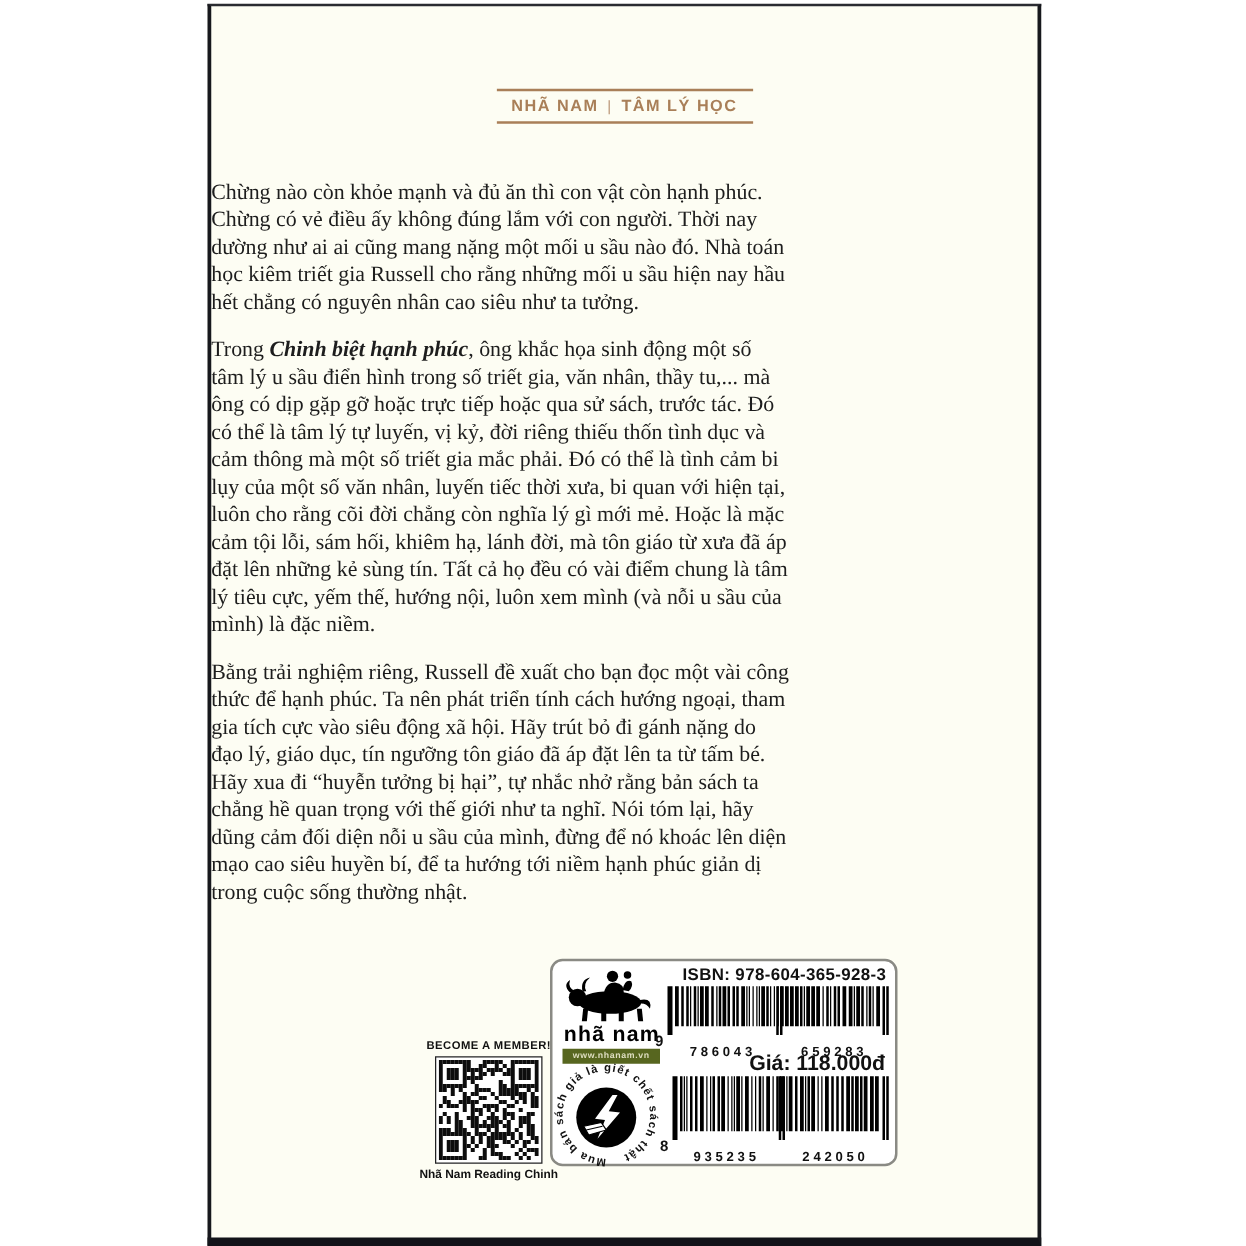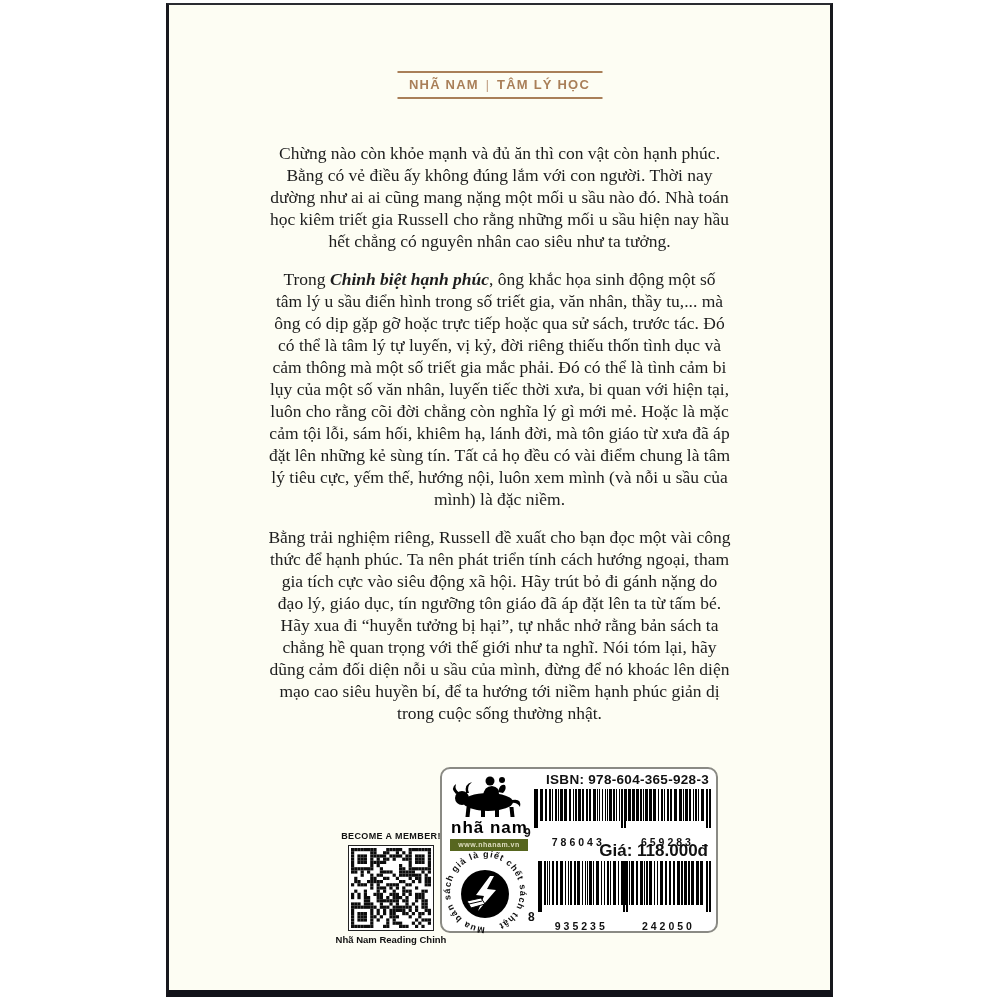--- a/index.html
+++ b/index.html
@@ -19,21 +19,21 @@
     position:absolute;top:66px;left:50%;transform:translateX(-50%);
     border-top:2px solid #a97f58;border-bottom:2px solid #a97f58;
     padding:4px 12px 5px;white-space:nowrap;color:#a97f58;
     font-family:"Liberation Sans", sans-serif;font-size:13px;letter-spacing:1.2px;
   }
   .header .pub{font-weight:700;}
   .header .sep{font-weight:400;margin:0 7px;color:#bb9678;font-size:12px;}
   .header .cat{font-weight:600;}
   
   .body-text{
-    position:absolute;top:137px;left:0;right:0;text-align:center;
+    position:absolute;top:137px;left:0;right:0;text-align:left;
     color:#1d1d1d;font-size:17.5px;line-height:22px;
   }
   .para{margin:0 0 16px 0;}
   .tline{white-space:nowrap;}
   
   .qrblock{
     position:absolute;left:158px;top:826px;width:128px;text-align:center;
     font-family:"Liberation Sans", sans-serif;color:#111;
   }
   .qrblock .toplabel{font-size:9px;font-weight:700;letter-spacing:.4px;}
@@ -72,21 +72,21 @@
 
 <div class="cover">
 
   <div class="header">
     <span class="pub">NHÃ NAM</span><span class="sep">|</span><span class="cat">TÂM LÝ HỌC</span>
   </div>
 
   <div class="body-text">
       <div class="para">
         <div class="tline">Chừng nào còn khỏe mạnh và đủ ăn thì con vật còn hạnh phúc.</div>
-        <div class="tline">Bằng có vẻ điều ấy không đúng lắm với con người. Thời nay</div>
+        <div class="tline">Chừng có vẻ điều ấy không đúng lắm với con người. Thời nay</div>
         <div class="tline">dường như ai ai cũng mang nặng một mối u sầu nào đó. Nhà toán</div>
         <div class="tline">học kiêm triết gia Russell cho rằng những mối u sầu hiện nay hầu</div>
         <div class="tline">hết chẳng có nguyên nhân cao siêu như ta tưởng.</div>
       </div>
       <div class="para">
         <div class="tline">Trong <b><i>Chinh biệt hạnh phúc</i></b>, ông khắc họa sinh động một số</div>
         <div class="tline">tâm lý u sầu điển hình trong số triết gia, văn nhân, thầy tu,... mà</div>
         <div class="tline">ông có dịp gặp gỡ hoặc trực tiếp hoặc qua sử sách, trước tác. Đó</div>
         <div class="tline">có thể là tâm lý tự luyến, vị kỷ, đời riêng thiếu thốn tình dục và</div>
         <div class="tline">cảm thông mà một số triết gia mắc phải. Đó có thể là tình cảm bi</div>

